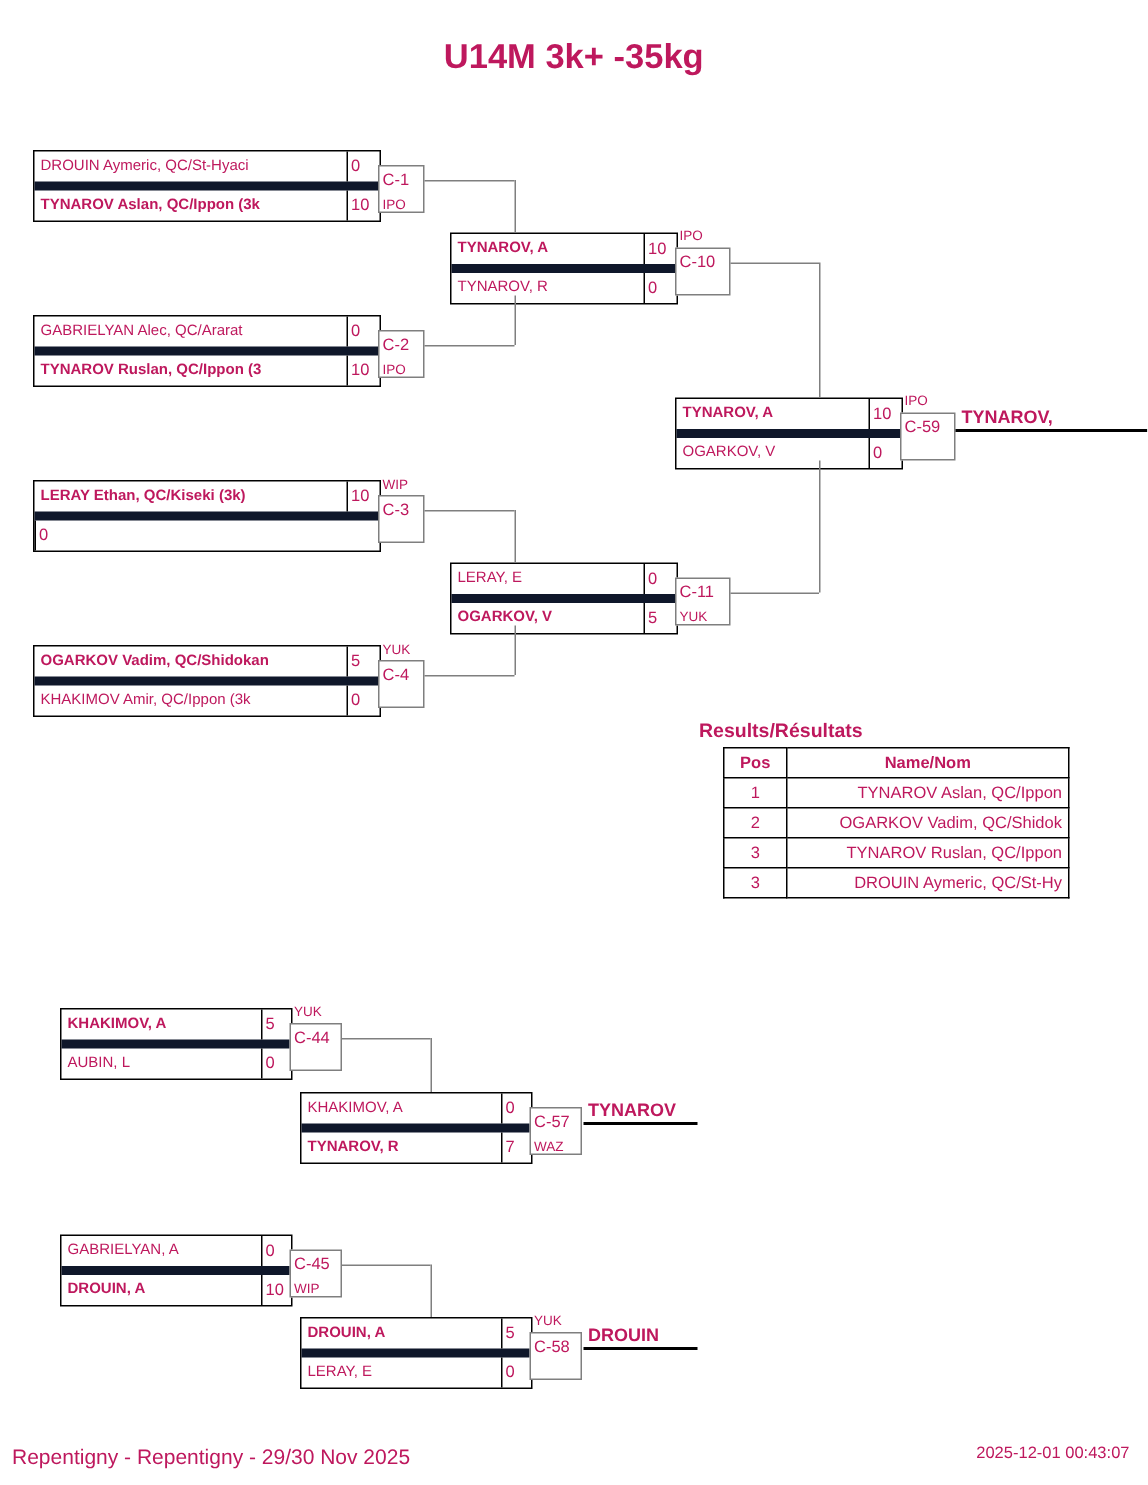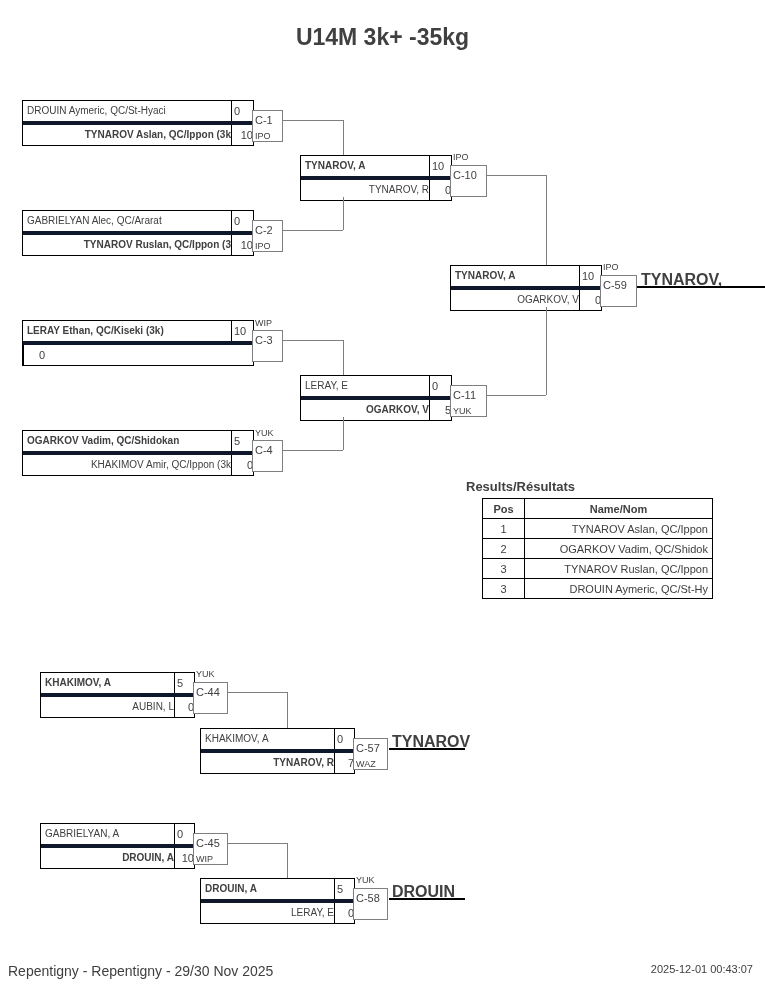--- a/index.html
+++ b/index.html
@@ -1,37 +1,37 @@
 <!DOCTYPE html>
 <html><head>
 <meta charset="utf-8">
 <style>
   html,body{margin:0;padding:0;background:#fff;}
   .page{position:relative;width:765px;height:990px;background:#ffffff;overflow:hidden;
-        font-family:"Liberation Sans","DejaVu Sans",sans-serif;color:#404040;}
+        font-family:"Liberation Sans","DejaVu Sans",sans-serif;color:#be185d;}
   .page-title{position:absolute;left:0;top:24px;width:765px;text-align:center;
               font-size:23px;font-weight:bold;}
   
   .match{position:absolute;border:1px solid #000;background:#fff;box-sizing:content-box;}
   .row{display:flex;height:20px;line-height:20px;}
-  .row + .row{border-top:4px solid #0f172a;text-align:right;}
+  .row + .row{border-top:6px solid #0f172a;}
   .name{flex:1;padding-left:4px;font-size:10px;white-space:nowrap;overflow:hidden;}
   .score{width:19px;border-left:1px solid #000;font-size:11px;padding-left:2px;}
   .rep .score{width:17px;}
   .w{font-weight:bold;}
   
   .tag{position:absolute;height:32px;line-height:19px;border:1px solid #7f7f7f;background:#fff;
        font-size:11px;padding-left:2px;box-sizing:border-box;}
   
   .rtype{position:absolute;font-size:9px;line-height:10px;}
   
   .hline{position:absolute;height:1px;background:#7f7f7f;}
   .vline{position:absolute;width:1px;background:#7f7f7f;}
   .winline{position:absolute;height:2px;background:#000;}
-  .winner{position:absolute;font-size:16px;font-weight:bold;white-space:nowrap;}
+  .winner{position:absolute;font-size:12px;font-weight:bold;white-space:nowrap;}
   
   .results-title{position:absolute;font-size:13px;font-weight:bold;text-align:left;}
   table.results{position:absolute;border-collapse:collapse;table-layout:fixed;background:#fff;padding-left:28px;}
   table.results th,table.results td{border:1px solid #000;height:19px;font-size:11px;
     padding:0 4px;white-space:nowrap;overflow:hidden;}
   table.results th{font-weight:bold;text-align:center;}
   td.pos{text-align:center;}
   td.nm{text-align:right;}
   
   .footer-left{position:absolute;left:8px;top:963px;font-size:14px;}

